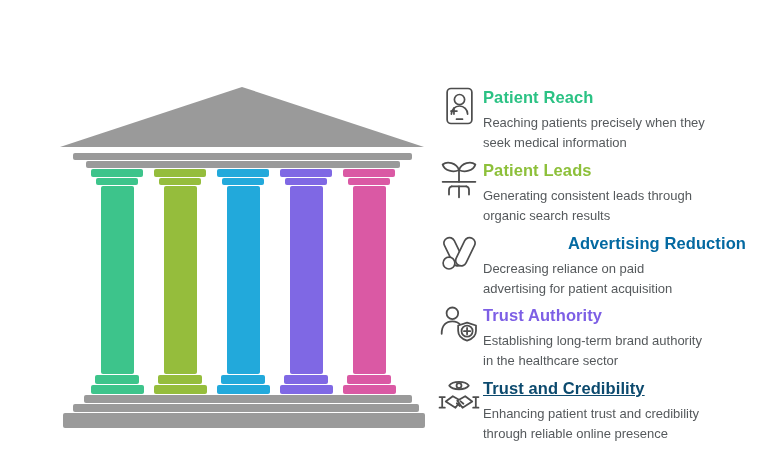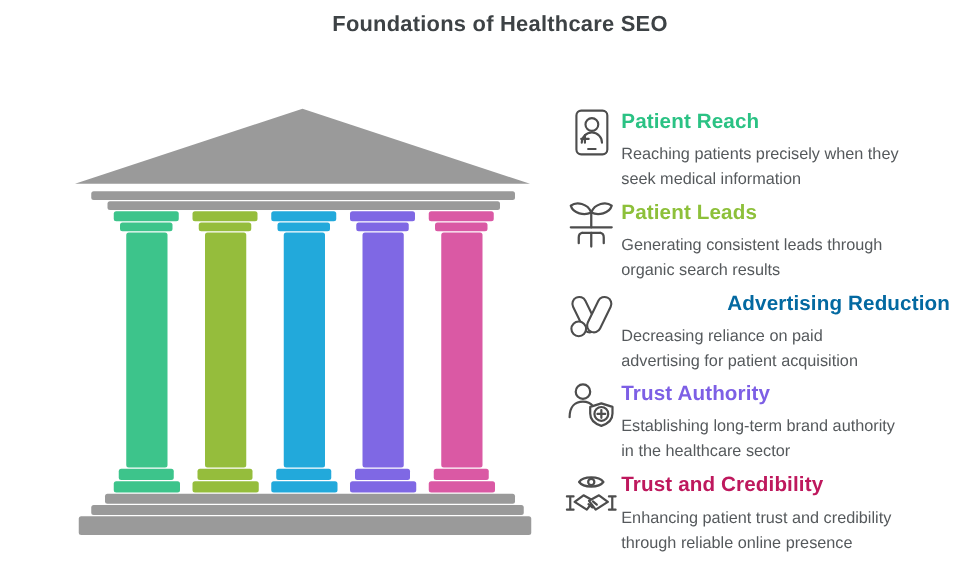--- a/index.html
+++ b/index.html
@@ -29,38 +29,37 @@
   .pillar { position:absolute; top:82px; width:53px; height:225px; }
   .pillar > div { position:absolute; background:currentColor; border-radius:2px; }
   .cap1  { left:0.5px; top:0;     width:52px; height:8px; }
   .cap2  { left:5.5px; top:9px;   width:42px; height:7px; }
   .shaft { left:10px;  top:17px;  width:33px; height:188px; }
   .base1 { left:4.5px; top:206px; width:44px; height:9px; }
   .base2 { left:0;     top:216px; width:53px; height:9px; }
   .p1 { left:30.5px; } .p2 { left:93.5px; } .p3 { left:156.5px; }
   .p4 { left:219.5px; } .p5 { left:282.5px; }
   
-  .legend { position:absolute; left:450px; top:88px; width:310px; height:360px; }
+  .legend { position:absolute; left:436px; top:88px; width:310px; height:360px; }
   .item { position:absolute; left:0; right:0; }
   .i1 { top:0; } .i2 { top:73px; } .i3 { top:146px; } .i4 { top:218px; } .i5 { top:291px; }
   .icon {
     position:absolute; left:0; top:-2px; width:46px; height:46px;
     display:flex; align-items:flex-start; justify-content:center; color:#4d4d4d;
   }
   .icon svg { stroke:currentColor; fill:none; stroke-width:2; stroke-linecap:round; stroke-linejoin:round; }
   .txt { margin-left:47px; }
   .item-title { font-size:16.5px; font-weight:bold; margin:0 0 6px 0; letter-spacing:.1px; }
   .item-desc  { font-size:13px; line-height:19.5px; color:#55595c; white-space:pre-line; width:272px; }
 </style>
 </head>
 <body>
 
 <div class="canvas">
 
-  <h1 class="page-title">Foundations of Healthcare SEO</h1>
 
   <div class="temple" style="color: rgb(154, 154, 154);">
     <div class="pediment"></div>
     <div class="gbar entab1"></div>
     <div class="gbar entab2"></div>
 
     <div class="pillar p1" style="color: rgb(61, 196, 139);">
       <div class="cap1"></div>
       <div class="cap2"></div>
       <div class="shaft"></div>
@@ -180,20 +179,20 @@
           <path d="M15 9 C19 3.5 33 3.5 37 9 C33 14.5 19 14.5 15 9 Z"></path>
           <circle cx="26" cy="9" r="2.8"></circle>
           <path d="M4 22 h6 M7 22 v12 M4 34 h6"></path>
           <path d="M42 22 h6 M45 22 v12 M42 34 h6"></path>
           <path d="M11 27 l8 -6 9 5 -6 8 -11 -7 Z" fill="#ffffff"></path>
           <path d="M41 27 l-8 -6 -9 5 6 8 11 -7 Z" fill="#ffffff"></path>
           <path d="M23.5 29 l3.5 3 M27.5 26.5 l3.5 3"></path>
         </svg>
       </div>
       <div class="txt">
-        <div class="item-title" style="color: #be185d;">Trust and Credibility</div>
+        <div class="item-title" style="color: #0c4a6e; text-decoration: underline;">Trust and Credibility</div>
         <div class="item-desc">Enhancing patient trust and credibility
 through reliable online presence</div>
       </div>
     </div>
 
   </div>
 </div>
 
 </body></html>

